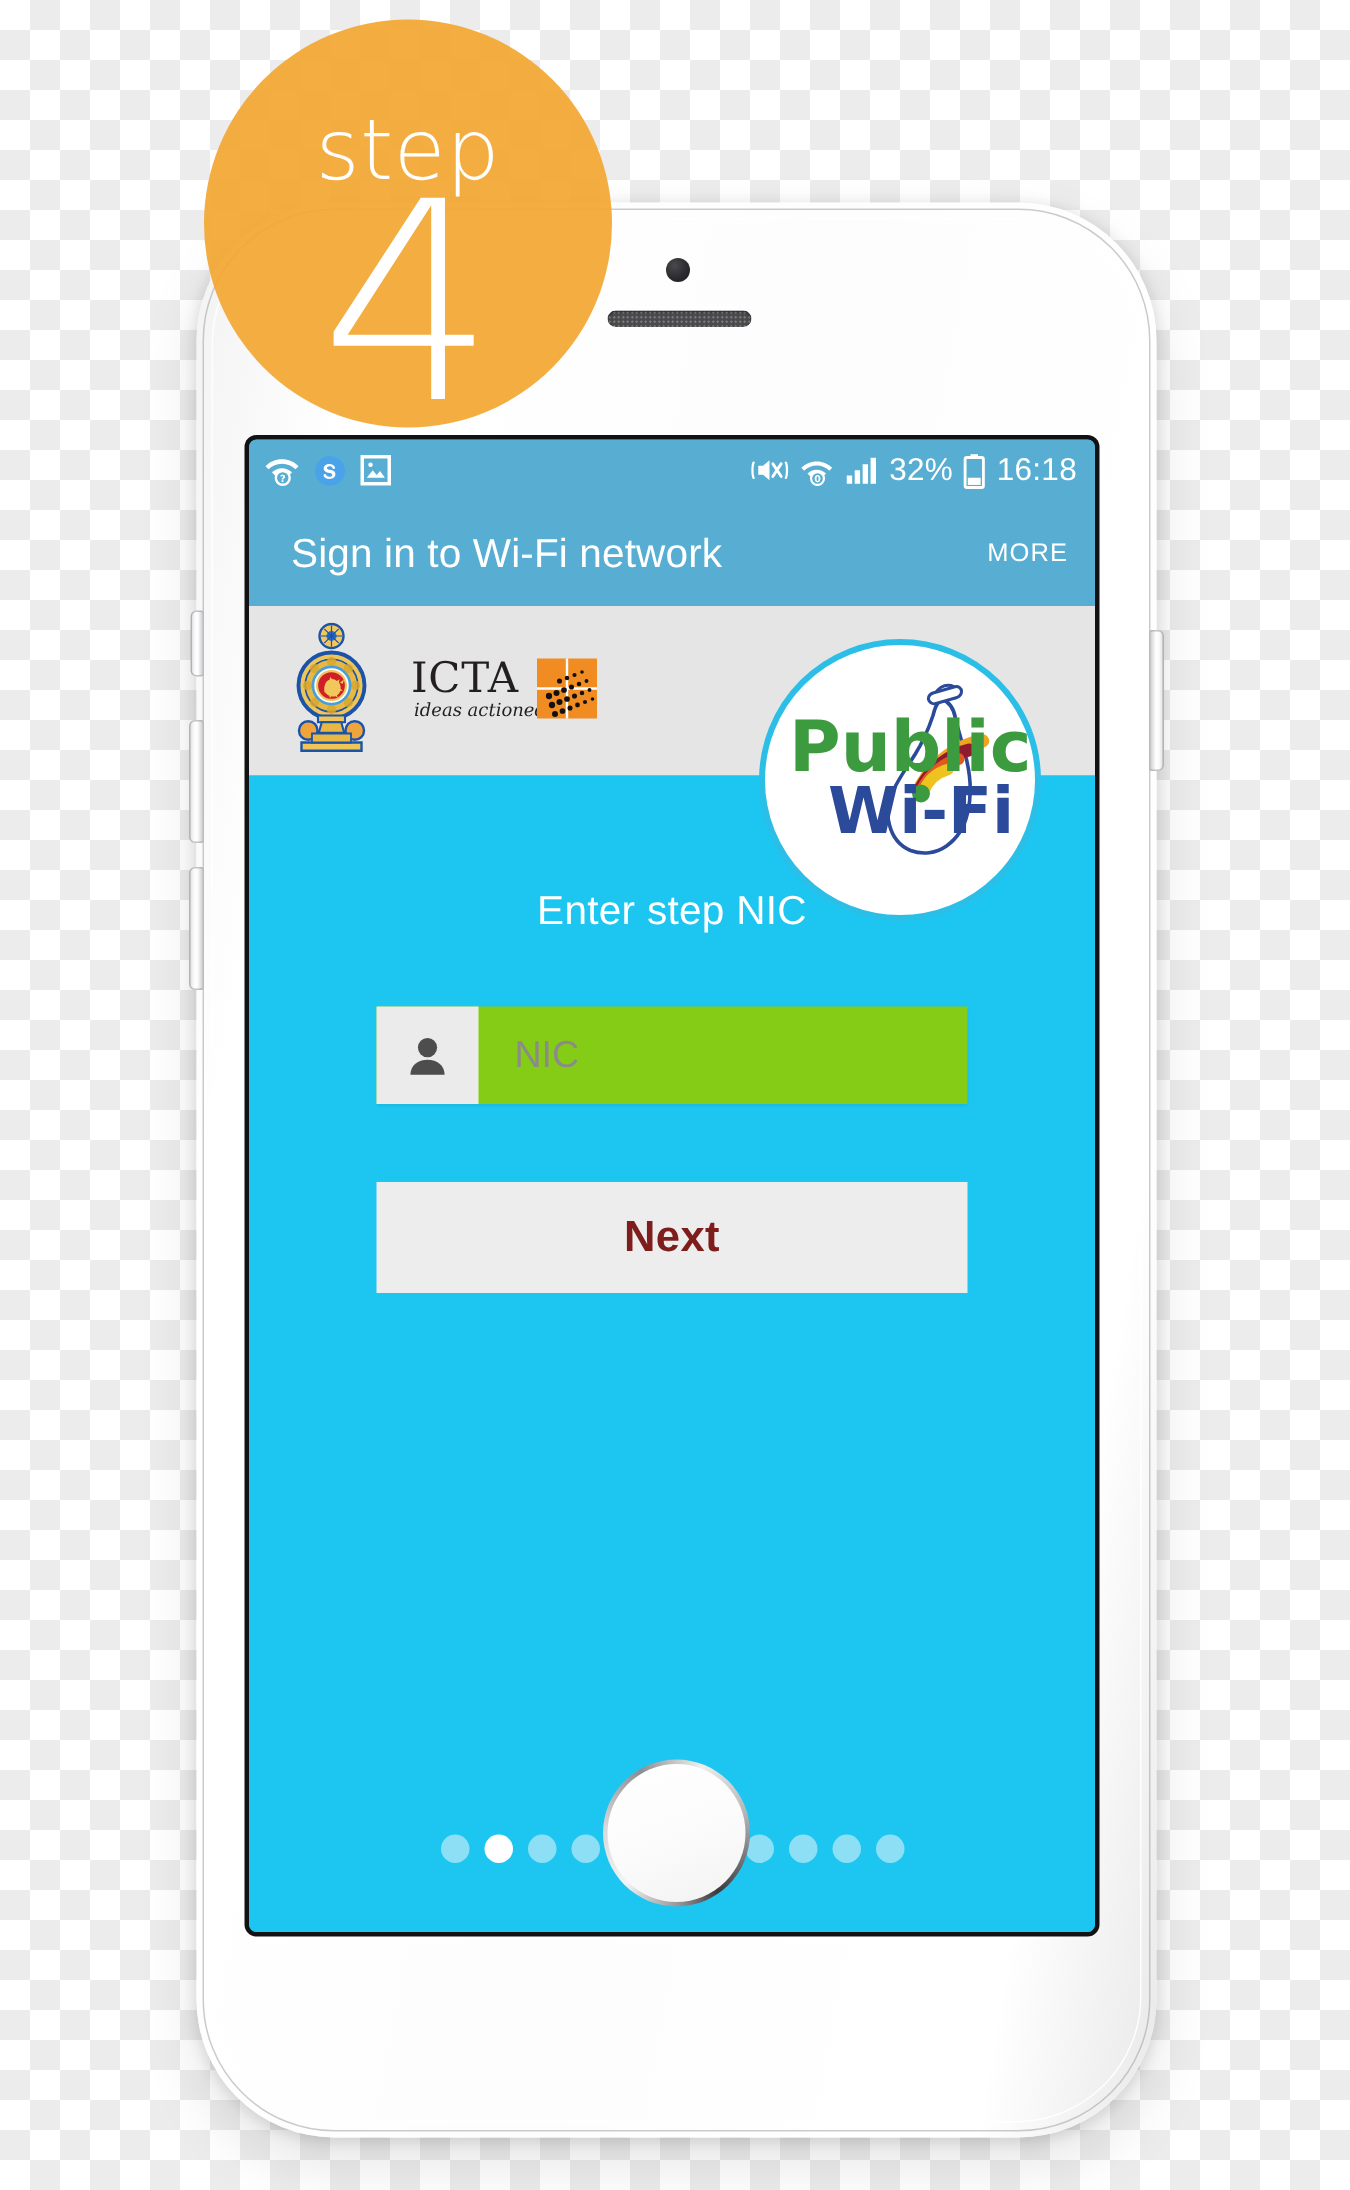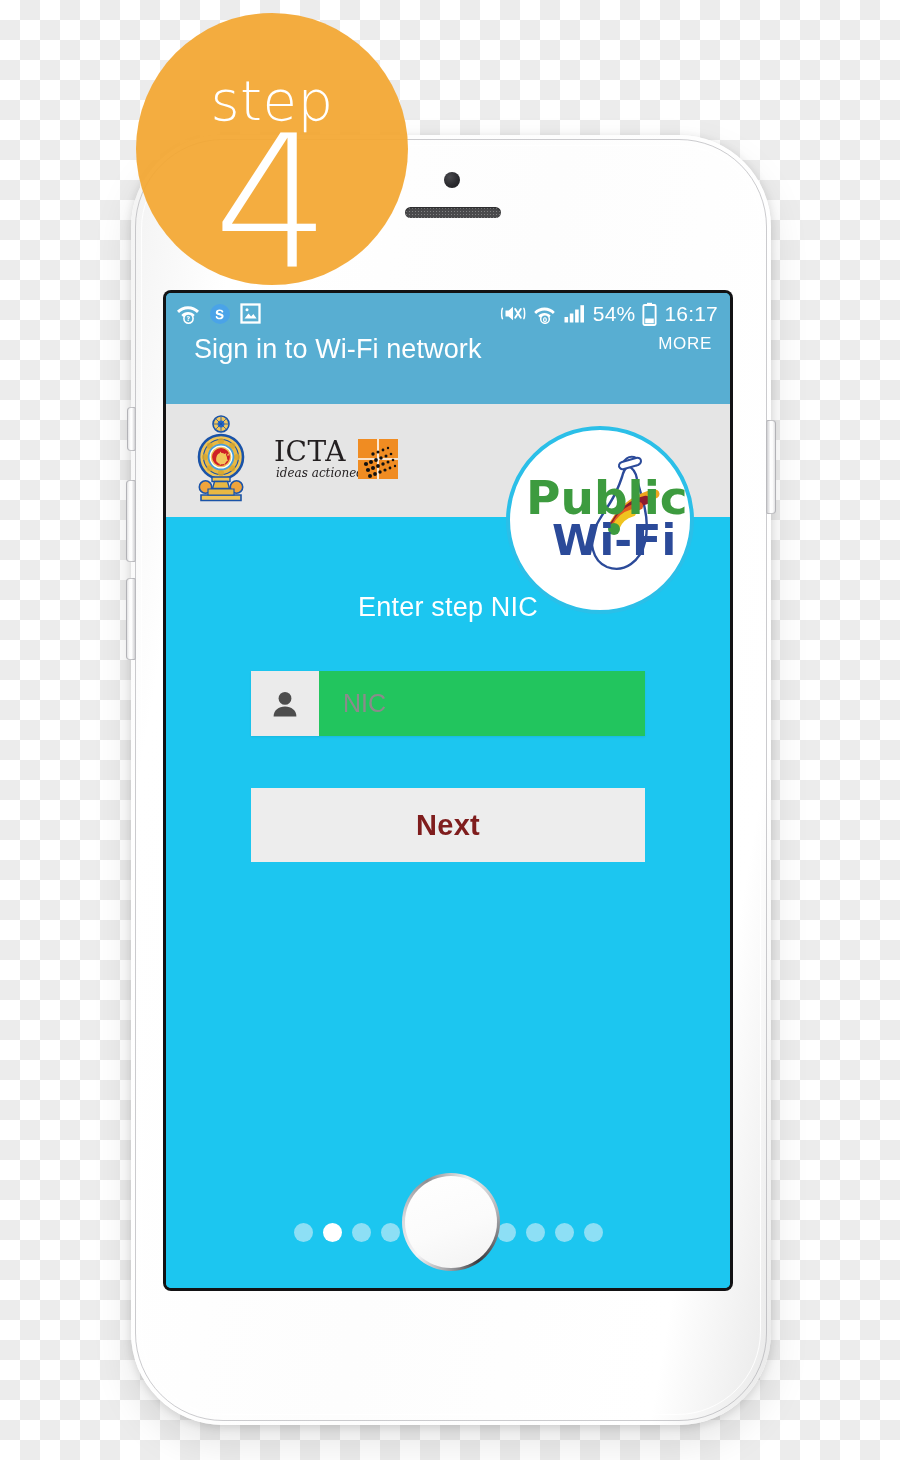--- a/index.html
+++ b/index.html
@@ -160,21 +160,21 @@
     color: #ffffff;
     white-space: nowrap;
   }
   .sicon { display: block; }
 
   
   #title-bar {
     height: 70px;
     background: #58aed2;
     display: flex;
-    align-items: flex-start;
+    align-items: center;
     padding: 0 18px 0 28px;
     box-sizing: border-box;
   }
   #title-text {
     font-size: 27px;
     color: #ffffff;
     font-weight: 400;
     letter-spacing: 0.1px;
     white-space: nowrap;
   }
@@ -226,21 +226,21 @@
     color: #ffffff;
     font-size: 27px;
     padding-top: 75px;
     letter-spacing: 0.2px;
   }
   #nic-field-row {
     margin: 48px auto 0 auto;
     width: 394px;
     height: 65px;
     display: flex;
-    background: #22c55e;
+    background: #84cc16;
     align-items: stretch;
     box-shadow: 0 1px 2px rgba(0,0,0,0.07);
   }
   #nic-icon-box {
     width: 68px;
     background: #ebebeb;
     display: flex;
     align-items: center;
     justify-content: center;
     flex: 0 0 auto;
@@ -374,27 +374,27 @@
             <path d="M11.5 9.1c-2.4 0-4.6 1-6.2 2.6l1.9 2c1.1-1.1 2.6-1.8 4.3-1.8s3.2.7 4.3 1.8l1.9-2c-1.6-1.6-3.8-2.6-6.2-2.6z" fill="#ffffff"></path>
             <circle cx="12" cy="15" r="4.3" fill="#58aed2" stroke="#ffffff" stroke-width="1.5"></circle>
             <text x="12" y="17.6" font-family="DejaVu Sans, sans-serif" font-size="6.3" fill="#ffffff" text-anchor="middle" font-weight="bold">0</text>
           </svg>
           <svg class="sicon" width="23" height="21" viewBox="0 0 23 21">
             <rect x="1.5" y="14" width="3.6" height="5.5" fill="#ffffff"></rect>
             <rect x="6.8" y="10.5" width="3.6" height="9" fill="#ffffff"></rect>
             <rect x="12.1" y="6.5" width="3.6" height="13" fill="#ffffff"></rect>
             <rect x="17.4" y="2.2" width="3.6" height="17.3" fill="#ffffff"></rect>
           </svg>
-          <span class="status-text">54%</span>
+          <span class="status-text">32%</span>
           <svg class="sicon" width="15" height="24" viewBox="0 0 15 24">
             <rect x="5" y="0.8" width="5" height="2.2" fill="#ffffff"></rect>
             <rect x="1.4" y="3" width="12.2" height="20" rx="1.2" fill="none" stroke="#ffffff" stroke-width="1.9"></rect>
             <rect x="3.2" y="16.5" width="8.6" height="4.8" fill="#ffffff"></rect>
           </svg>
-          <span class="status-text">16:17</span>
+          <span class="status-text">16:18</span>
         </div>
       </div>
 
       <div id="title-bar">
         <div id="title-text">Sign in to Wi-Fi network</div>
         <div id="more-button">MORE</div>
       </div>
 
       <div id="logo-band">
 

